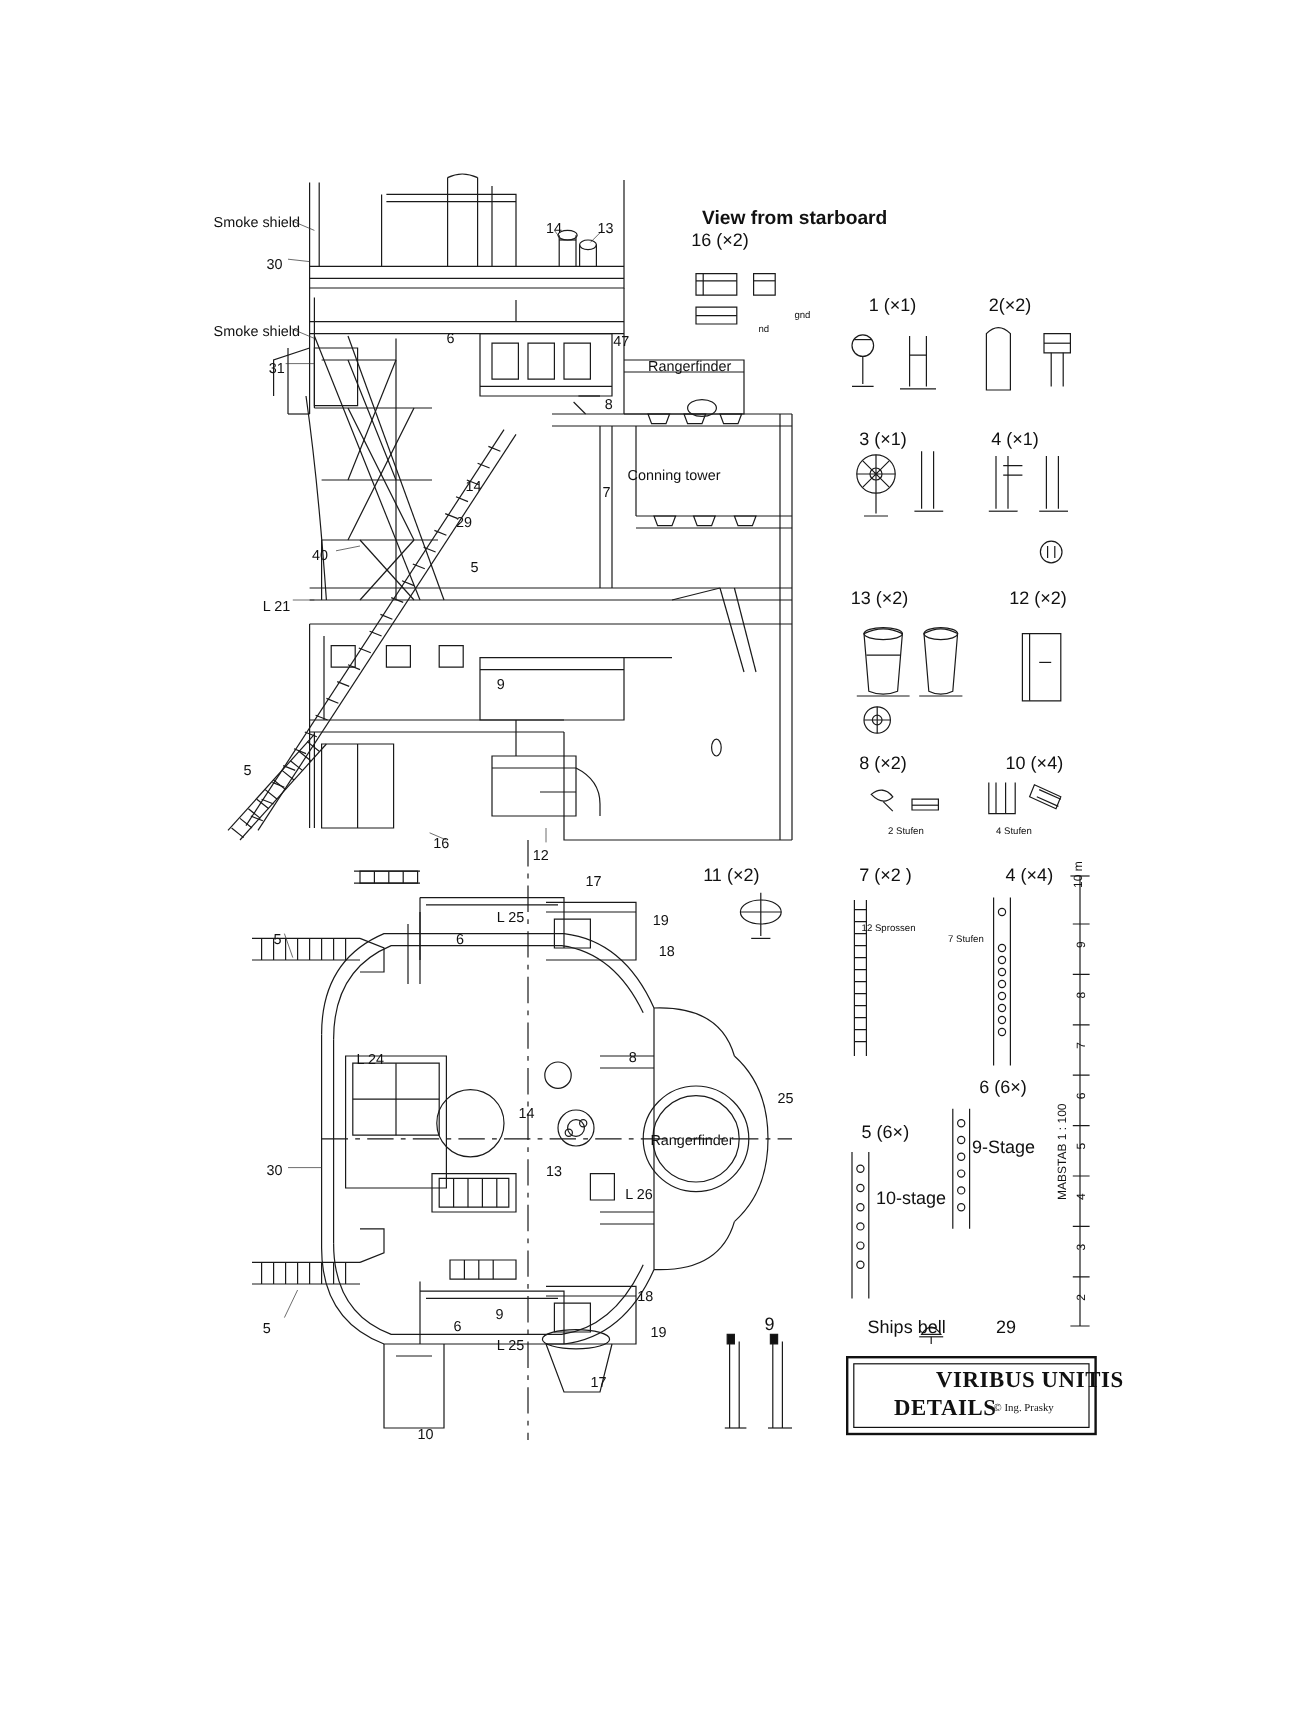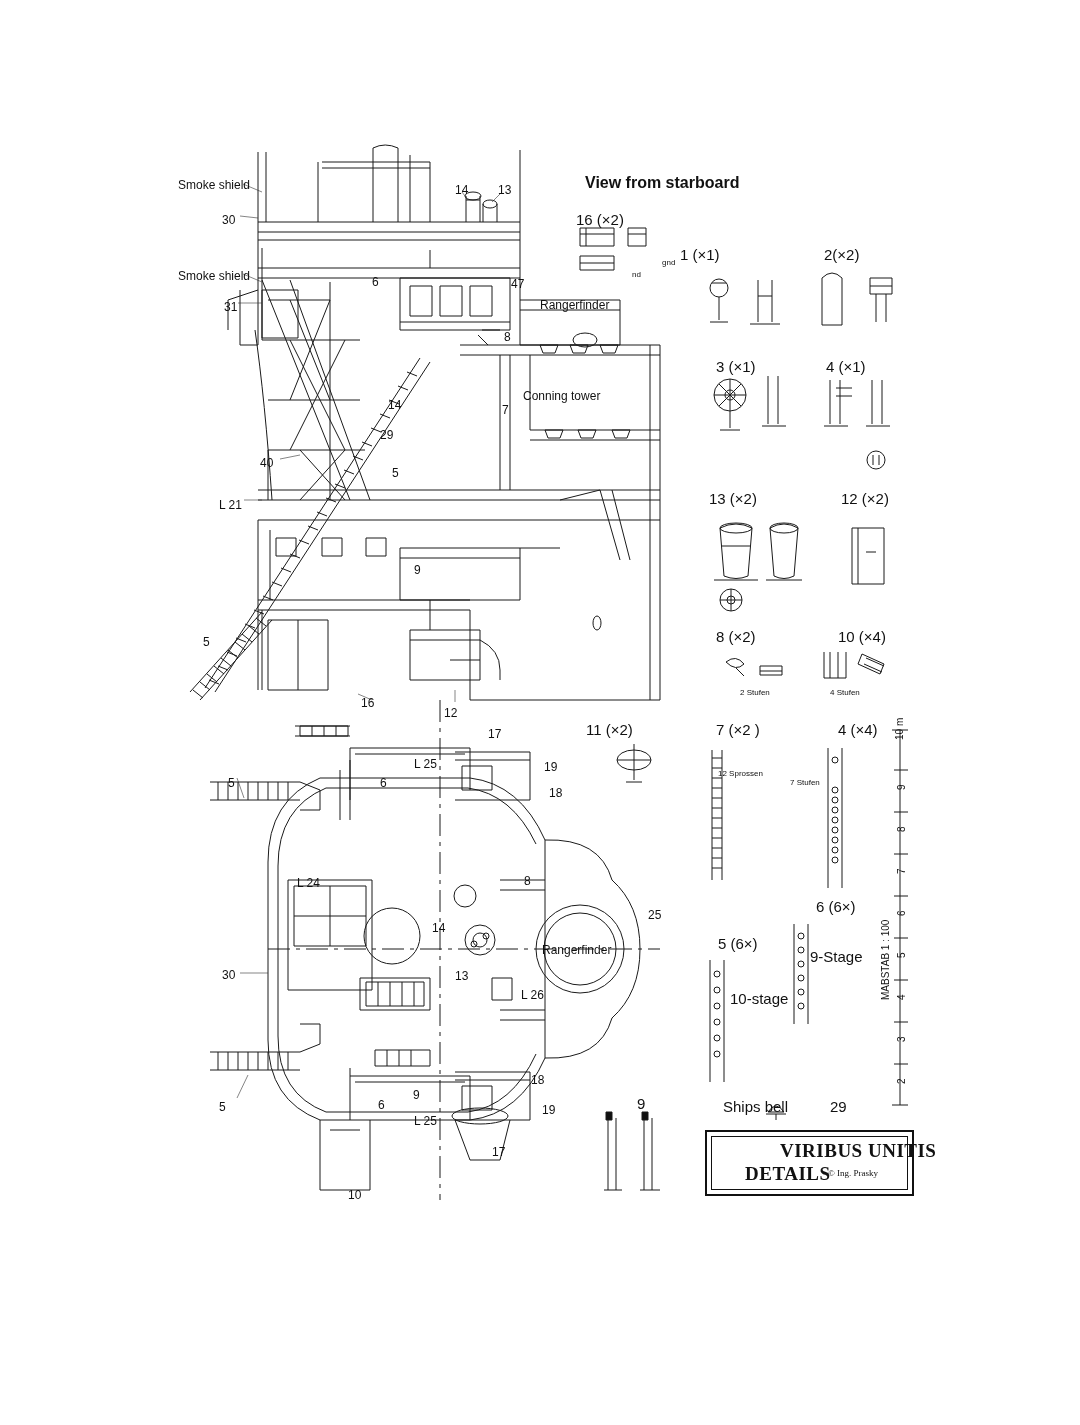--- a/index.html
+++ b/index.html
@@ -506,22 +506,22 @@
   <div class="lbl" style="left:222px;top:968px;">30</div>
   <div class="lbl" style="left:531px;top:1073px;">18</div>
   <div class="lbl" style="left:413px;top:1088px;">9</div>
   <div class="lbl" style="left:542px;top:1103px;">19</div>
   <div class="lbl" style="left:219px;top:1100px;">5</div>
   <div class="lbl" style="left:378px;top:1098px;">6</div>
   <div class="lbl" style="left:414px;top:1114px;">L 25</div>
   <div class="lbl" style="left:492px;top:1145px;">17</div>
   <div class="lbl" style="left:348px;top:1188px;">10</div>
 
-  <div class="lbl partnum" style="left:576px;top:211px;">16 (×2)</div>
-  <div class="lbl partnum" style="left:680px;top:246px;text-align:center;">1 (×1)</div>
+  <div class="lbl partnum" style="left:576px;top:192px;">16 (×2)</div>
+  <div class="lbl partnum" style="left:724px;top:246px;text-align:center;">1 (×1)</div>
   <div class="lbl partnum" style="left:824px;top:246px;">2(×2)</div>
   <div class="lbl partnum" style="left:716px;top:358px;">3 (×1)</div>
   <div class="lbl partnum" style="left:826px;top:358px;">4 (×1)</div>
   <div class="lbl partnum" style="left:709px;top:490px;">13 (×2)</div>
   <div class="lbl partnum" style="left:841px;top:490px;">12 (×2)</div>
   <div class="lbl partnum" style="left:716px;top:628px;">8 (×2)</div>
   <div class="lbl partnum" style="left:838px;top:628px;">10 (×4)</div>
   <div class="lbl partnum" style="left:586px;top:721px;">11 (×2)</div>
   <div class="lbl partnum" style="left:716px;top:721px;">7  (×2 )</div>
   <div class="lbl partnum" style="left:838px;top:721px;text-align:right;">4 (×4)</div>

